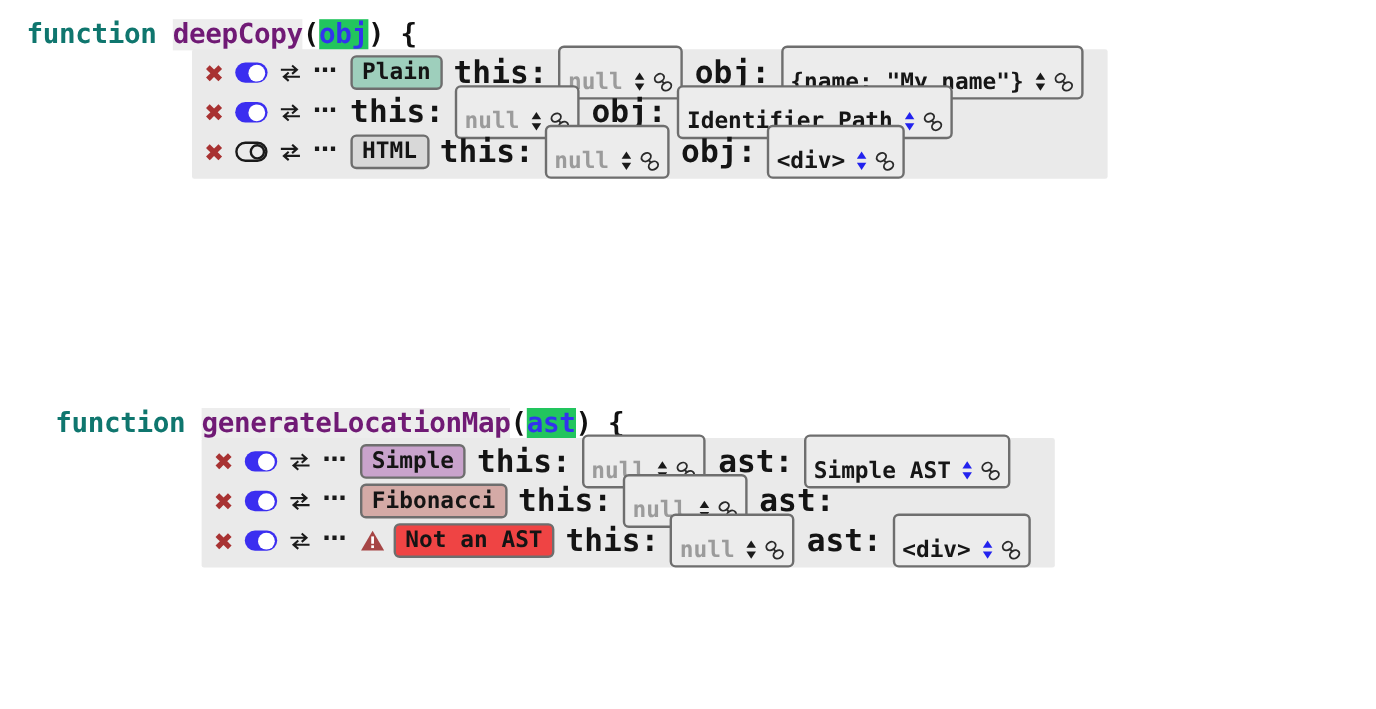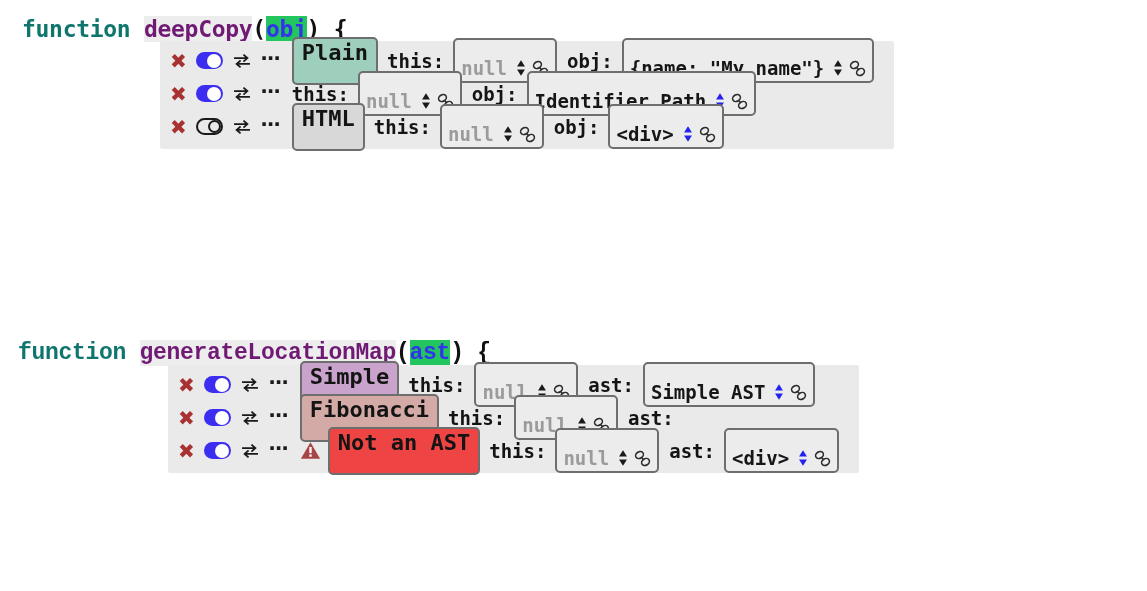--- a/index.html
+++ b/index.html
@@ -16,21 +16,21 @@
 
   .sig{
     font-family:"DejaVu Sans Mono","Liberation Mono",monospace;
     font-size:23px;
     font-weight:700;
     white-space:pre;
     line-height:1.35;
     letter-spacing:-0.3px;
   }
   #section-0 .sig{padding-left:22px;}
-  #section-1 .sig{padding-left:18px;font-family:Liberation Mono, monospace;}
+  #section-1 .sig{padding-left:46px;}
   .kw{color:#0f766e;}
   .fnname{color:#701a75;background:#ededed;}
   .punc{color:#111;}
   .param{color:#3333ee;background:#22c55e;text-align:center;}
 
   .panel{
     background:#eaeaea;
     display:inline-block;
     padding:3px 4px 6px 4px;
     border-radius:2px;
@@ -78,28 +78,28 @@
     display:inline-block;transform:translateY(-3px);
   }
   .warn{
     width:21px;height:20px;margin-right:7px;flex:0 0 auto;
     display:flex;align-items:center;justify-content:center;
   }
 
   
   .chip{
     font-family:"DejaVu Sans Mono","Liberation Mono",monospace;
-    font-size:22px;font-weight:700;color:#141414;
+    font-size:19px;font-weight:700;color:#141414;
     border:2px solid #6e6e6e;border-radius:5px;
-    padding:1px 8px 18px 8px;margin-right:9px;
+    padding:1px 8px 2px 8px;margin-right:9px;
     white-space:nowrap;cursor:pointer;
   }
   .lbl{
     font-family:"DejaVu Sans Mono","Liberation Mono",monospace;
-    font-size:19px;font-weight:700;color:#141414;
+    font-size:26px;font-weight:700;color:#141414;
     margin-right:9px;white-space:nowrap;
   }
   .field{
     display:flex;align-items:center;
     border:2px solid #6e6e6e;border-radius:5px;
     background:#ececec;
     padding:17px 5px 2px 6px;margin-right:10px;
     white-space:nowrap;cursor:text;
   }
   .fval{

